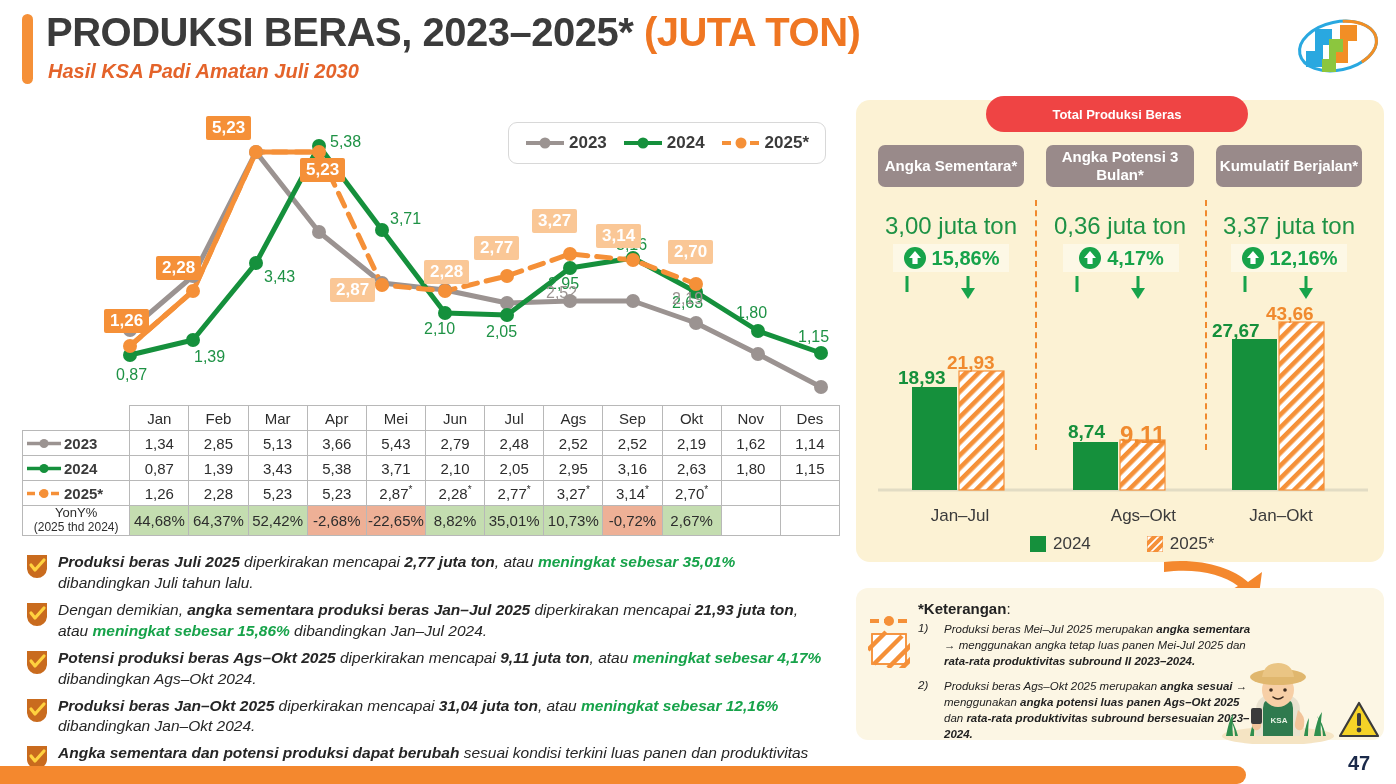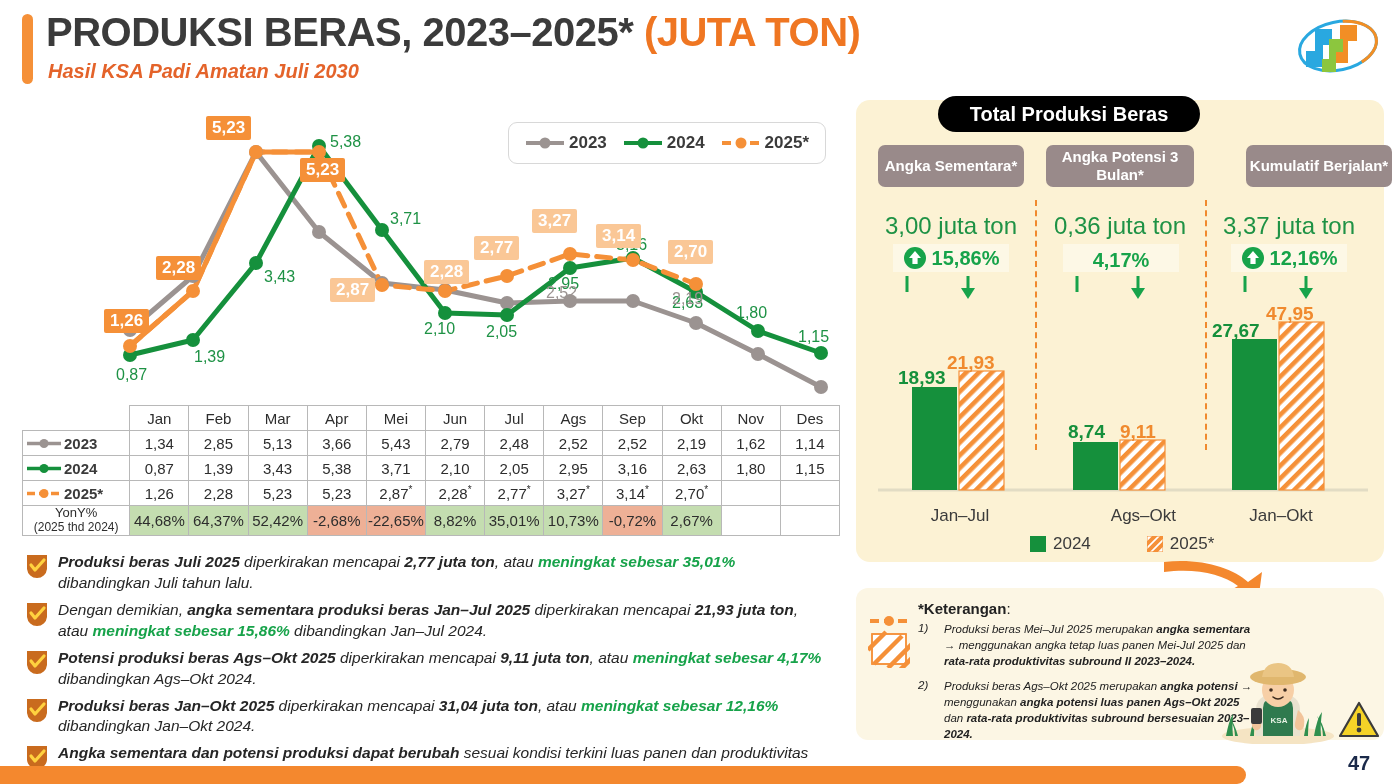--- a/index.html
+++ b/index.html
@@ -60,38 +60,38 @@
 
   
   #bullet-list{position:absolute;left:26px;top:552px;width:800px;}
   .bullet-row{display:flex;align-items:flex-start;margin-bottom:6px;}
   .check-badge{flex:0 0 22px;width:22px;height:24px;margin-right:10px;margin-top:2px;}
   .bullet-text{font-size:15.5px;font-style:italic;line-height:1.35;color:#262626;}
 
   
   #summary-panel{position:absolute;left:856px;top:100px;width:528px;height:462px;
     background:#fcf2d4;border-radius:14px;}
-  #summary-title{position:absolute;left:938px;top:96px;width:262px;height:36px;
-    background:#000000;border-radius:18px;color:#fff;font-size:20px;font-weight:bold;
+  #summary-title{position:absolute;left:986px;top:96px;width:262px;height:36px;
+    background:#ef4444;border-radius:18px;color:#fff;font-size:13px;font-weight:bold;
     display:flex;align-items:center;justify-content:center;}
   .kpi-head{position:absolute;top:145px;height:42px;background:#998a8a;border-radius:7px;
     color:#fff;font-size:15px;font-weight:bold;text-align:center;line-height:1.2;
     display:flex;align-items:center;justify-content:center;}
   #kpi-head-0{left:878px;width:146px;}
   #kpi-head-1{left:1046px;width:148px;}
-  #kpi-head-2{left:1216px;width:146px;margin-left:30px;}
+  #kpi-head-2{left:1216px;width:146px;}
   .kpi-value{position:absolute;top:212px;font-size:24px;color:#1e9245;text-align:center;}
   #kpi-value-0{left:878px;width:146px;}
   #kpi-value-1{left:1046px;width:148px;}
   #kpi-value-2{left:1216px;width:146px;}
   .kpi-delta{position:absolute;top:244px;height:28px;display:flex;align-items:center;
     justify-content:center;gap:5px;font-size:20px;font-weight:bold;color:#17a34a;
     background:#fdf8e6;}
   #kpi-delta-0{left:893px;width:116px;}
-  #kpi-delta-1{left:1063px;width:116px;flex-direction:column;}
+  #kpi-delta-1{left:1063px;width:116px;}
   #kpi-delta-2{left:1231px;width:116px;}
   .kpi-connector{position:absolute;top:276px;height:26px;}
   .dash-sep{position:absolute;top:200px;height:250px;border-left:2px dashed #f08a2e;}
   #summary-chart{position:absolute;left:870px;top:300px;}
   #bar-legend{position:absolute;left:1030px;top:534px;display:flex;gap:56px;
     font-size:17px;color:#3b3b3b;align-items:center;}
   .bar-leg-item{display:flex;align-items:center;gap:7px;}
 
   
   #keterangan-box{position:absolute;left:856px;top:588px;width:528px;height:152px;
@@ -469,23 +469,23 @@
     <rect x="203" y="142" width="45" height="48" fill="#15903c"></rect>
     <rect x="250" y="140" width="45" height="50" fill="url(#hatch2025)" stroke="#f59038" stroke-width="1.2"></rect>
 
     <rect x="362" y="39" width="45" height="151" fill="#15903c"></rect>
     <rect x="409" y="22" width="45" height="168" fill="url(#hatch2025)" stroke="#f59038" stroke-width="1.2"></rect>
   </svg>
 
   <div style="position:absolute;left:898px;top:367px;font-size:19px;font-weight:bold;color:#15903c;">18,93</div>
   <div style="position:absolute;left:947px;top:352px;font-size:19px;font-weight:bold;color:#f08a2e;">21,93</div>
   <div style="position:absolute;left:1068px;top:421px;font-size:19px;font-weight:bold;color:#15903c;">8,74</div>
-  <div style="position:absolute;left:1120px;top:421px;font-size:19px;font-weight:bold;color:#f08a2e;">9,11</div>
+  <div style="position:absolute;left:1120px;top:421px;font-size:24px;font-weight:bold;color:#f08a2e;">9,11</div>
   <div style="position:absolute;left:1212px;top:320px;font-size:19px;font-weight:bold;color:#15903c;">27,67</div>
-  <div style="position:absolute;left:1266px;top:303px;font-size:19px;font-weight:bold;color:#f08a2e;">47,95</div>
+  <div style="position:absolute;left:1266px;top:303px;font-size:19px;font-weight:bold;color:#f08a2e;">43,66</div>
 
   <div style="position:absolute;left:905px;top:506px;width:110px;text-align:center;font-size:17px;color:#3b3b3b;">Jan–Jul</div>
   <div style="position:absolute;left:1066px;top:506px;width:110px;text-align:right;font-size:17px;color:#3b3b3b;">Ags–Okt</div>
   <div style="position:absolute;left:1226px;top:506px;width:110px;text-align:center;font-size:17px;color:#3b3b3b;">Jan–Okt</div>
 
   <div id="bar-legend">
     <div class="bar-leg-item">
       <svg width="16" height="16" viewBox="0 0 16 16">
           <rect width="16" height="16" fill="#15903c"></rect>
         </svg>
@@ -517,21 +517,21 @@
         <line x1="6" y1="52" x2="34" y2="24"></line>
       <line x1="20" y1="56" x2="44" y2="32"></line>
         <line x1="32" y1="58" x2="48" y2="42"></line>
     </g>
     <rect x="4" y="22" width="34" height="30" fill="none" stroke="#f59038" stroke-width="1.5"></rect>
   </svg>
 
   <div class="ket-num" style="left:918px;top:622px;">1)</div>
   <div class="ket-item" style="left:944px;top:622px;width:310px;"><span>Produksi beras Mei–Jul 2025 merupakan </span><span style="font-weight: bold;">angka sementara</span><span> → menggunakan angka tetap luas panen Mei-Jul 2025 dan </span><span style="font-weight: bold;">rata-rata produktivitas subround II 2023–2024.</span></div>
   <div class="ket-num" style="left:918px;top:679px;">2)</div>
-  <div class="ket-item" style="left:944px;top:679px;width:310px;"><span>Produksi beras Ags–Okt 2025 merupakan </span><span style="font-weight: bold;">angka potensi</span><span> → menggunakan </span><span style="font-weight: bold;">angka potensi luas panen Ags–Okt 2025</span><span> dan </span><span style="font-weight: bold;">rata-rata produktivitas subround bersesuaian 2023–2024.</span></div>
+  <div class="ket-item" style="left:944px;top:679px;width:310px;"><span>Produksi beras Ags–Okt 2025 merupakan </span><span style="font-weight: bold;">angka sesuai</span><span> → menggunakan </span><span style="font-weight: bold;">angka potensi luas panen Ags–Okt 2025</span><span> dan </span><span style="font-weight: bold;">rata-rata produktivitas subround bersesuaian 2023–2024.</span></div>
 
   <svg id="farmer-illustration" viewBox="0 0 120 92">
     <ellipse cx="60" cy="84" rx="56" ry="9" fill="#f5e4c3"></ellipse>
     <g fill="#2f8f4e">
       <path d="M8 84 q3 -16 7 -22 q-1 14 0 22 z"></path>
         <path d="M20 84 q-4 -14 -9 -19 q6 10 6 19 z"></path>
       <path d="M96 84 q3 -18 8 -24 q-2 15 -1 24 z"></path>
         <path d="M108 84 q-4 -15 -9 -20 q6 11 6 20 z"></path>
       <path d="M32 84 q2 -12 5 -17 q-1 11 -1 17 z"></path>
         <path d="M86 84 q2 -13 5 -18 q-1 12 -1 18 z"></path>

